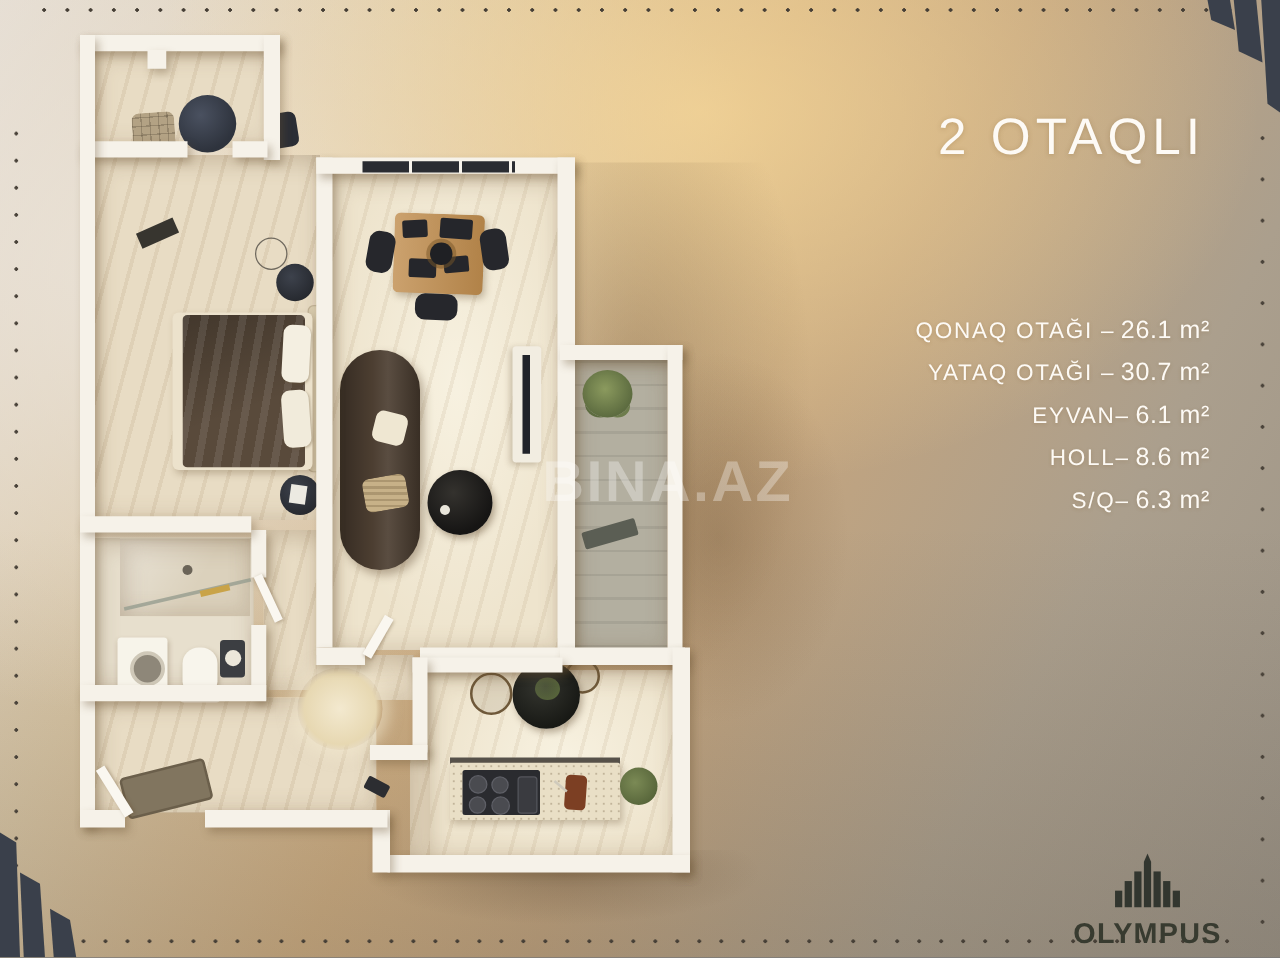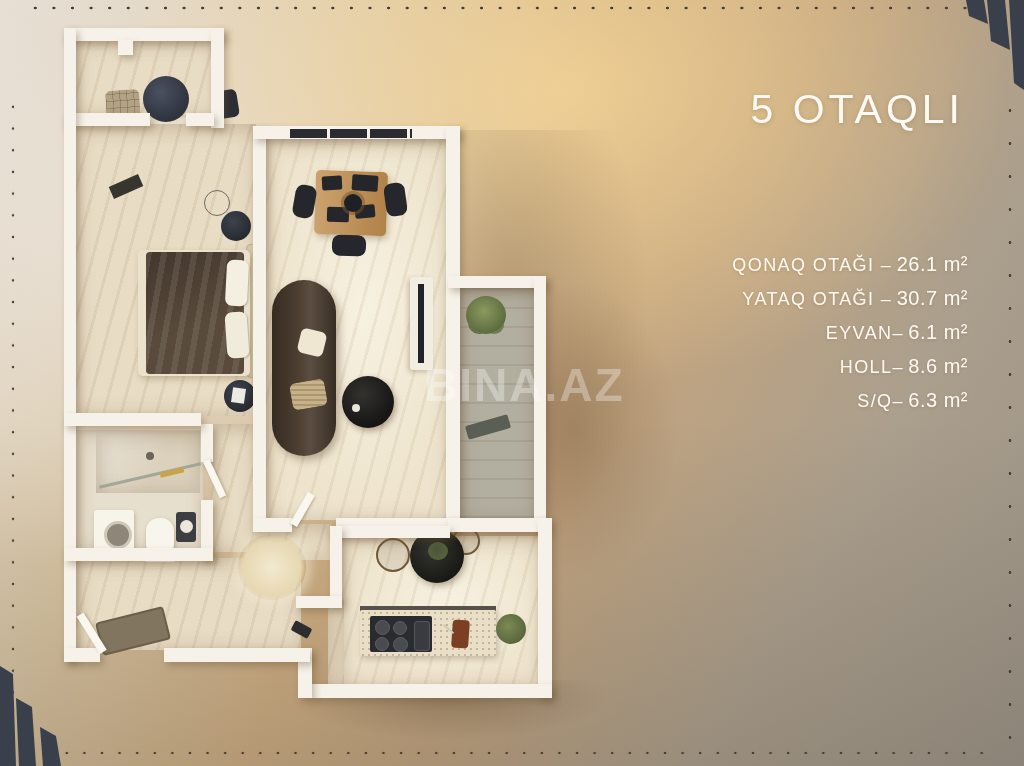--- a/index.html
+++ b/index.html
@@ -31,21 +31,21 @@
   .round{border-radius:50%;}
   .win{position:absolute;z-index:5;background:repeating-linear-gradient(90deg,#2a2c31 0 37px,#f6f2ea 37px 40px);}
   
   .titleblock{position:absolute;right:60px;top:86px;text-align:right;color:#fdfaf5;z-index:7;text-shadow:0 1px 4px rgba(130,95,45,.30);}
   .titleblock .t1{font-size:41px;font-weight:300;letter-spacing:4px;}
   .titleblock .t2{font-size:29px;font-weight:700;letter-spacing:1px;margin-top:4px;}
   .roomlist{position:absolute;right:56px;top:247px;text-align:right;color:#fdfaf5;z-index:7;text-shadow:0 1px 3px rgba(130,95,45,.28);}
   .roomlist .row{height:34px;line-height:34px;white-space:nowrap;}
   .roomlist .rl{font-size:18px;font-weight:400;letter-spacing:1.4px;margin-left:16px;}
   .roomlist .rv{font-size:20px;font-weight:400;letter-spacing:.5px;}
-  .wm{position:absolute;left:424px;top:358px;z-index:6;font-size:46px;font-weight:700;letter-spacing:2px;color:rgba(255,255,255,.32);pointer-events:none;}
+  .wm{position:absolute;left:434px;top:358px;z-index:6;font-size:46px;font-weight:700;letter-spacing:2px;color:rgba(255,255,255,.32);pointer-events:none;}
   .brand{position:absolute;right:16px;bottom:6px;width:180px;text-align:center;z-index:7;}
   .brand .bt{font-size:23px;font-weight:700;letter-spacing:1px;color:#383b30;margin-top:2px;}
 </style>
 </head>
 <body>
 
 <div class="stage">
 
   <div class="dots h" style="left:26px;top:5px;width:978px;background-size:18.6px 6px;"></div>
   <div class="dots h" style="left:58px;top:750px;width:930px;background-size:17.6px 6px;"></div>
@@ -177,25 +177,39 @@
 
     <div class="win" style="left:290px;top:129px;width:122px;height:9px;"></div>
     <div class="door" style="left:100px;top:610px;width:8px;height:44px;transform:rotate(-32deg);transform-origin:bottom left;"></div>
     <div class="door" style="left:290px;top:487px;width:8px;height:36px;transform:rotate(30deg);transform-origin:bottom left;"></div>
     <div class="door" style="left:203px;top:462px;width:7px;height:40px;transform:rotate(-25deg);transform-origin:top left;"></div>
   </div>
 
   <div class="wm">BINA.AZ</div>
 
   <div class="titleblock">
-    <div class="t1">5 OTAQLI</div>
+    <div class="t1">2 OTAQLI</div>
   </div>
 
   <div class="roomlist">
     <div class="row"><span class="rl">QONAQ OTAĞI –</span> <span class="rv">26.1 m²</span></div>
     <div class="row"><span class="rl">YATAQ OTAĞI –</span> <span class="rv">30.7 m²</span></div>
     <div class="row"><span class="rl">EYVAN–</span> <span class="rv">6.1 m²</span></div>
     <div class="row"><span class="rl">HOLL–</span> <span class="rv">8.6 m²</span></div>
     <div class="row"><span class="rl">S/Q–</span> <span class="rv">6.3 m²</span></div>
   </div>
 
+  <div class="brand">
+    <svg width="62" height="50" viewBox="0 0 64 52">
+      <g fill="#32362f">
+        <rect x="5" y="38" width="6" height="14"></rect>
+        <rect x="13" y="30" width="6" height="22"></rect>
+        <rect x="21" y="22" width="6" height="30"></rect>
+        <polygon points="29,52 29,14 32,7 35,14 35,52"></polygon>
+        <rect x="37" y="22" width="6" height="30"></rect>
+        <rect x="45" y="30" width="6" height="22"></rect>
+        <rect x="53" y="38" width="6" height="14"></rect>
+      </g>
+    </svg>
+    <div class="bt">OLYMPUS</div>
+  </div>
 
 </div>
 
 </body></html>

